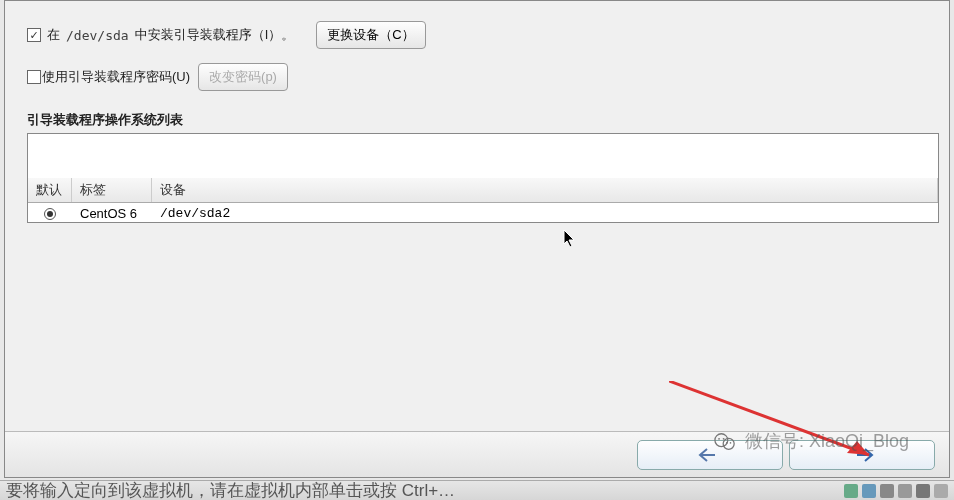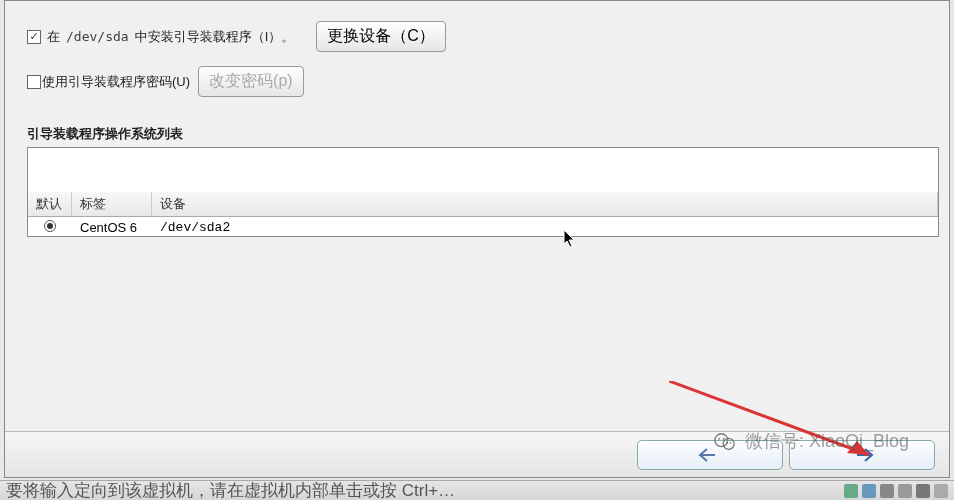--- a/index.html
+++ b/index.html
@@ -36,42 +36,42 @@
       font-size: 11px;
       color: #333;
     }
     .label-text { color: #222; }
     .label-device { color: #404040; font-family: monospace; }
     .btn {
       background: linear-gradient(#fefefe,#e6e6e6);
       border: 1px solid #999;
       border-radius: 4px;
       padding: 4px 10px;
-      font-size: 16px;
+      font-size: 13px;
       cursor: pointer;
       font-family: inherit;
     }
     .btn:disabled { color: #aaa; cursor: default; }
-    .section-title { font-weight: bold; margin-top: 28px; color: #222; }
+    .section-title { font-weight: bold; margin-top: 20px; color: #222; }
     .main-area { display: flex; gap: 12px; margin-top: 4px; }
     .table-frame {
       flex: 1;
       border: 1px solid #888;
       background: #fff;
       height: 90px;
       display: flex;
       flex-direction: column;
     }
     .thead { display: flex; background: linear-gradient(#f8f8f8,#e8e8e8); border-bottom: 1px solid #aaa; margin-top: 44px; }
     .th, .td { padding: 3px 8px; }
     .th { border-right: 1px solid #ccc; color: #333; font-weight: normal; }
     .col-default { width: 44px; }
     .col-label { width: 80px; }
     .col-device { flex: 1; }
-    .trow { display: flex; }
+    .trow { display: flex; align-items: center; }
     .radio {
       width: 12px; height: 12px;
       border: 1px solid #555;
       border-radius: 50%;
       display: inline-flex;
       align-items: center; justify-content: center;
       margin: 0 auto;
     }
     .radio-dot { width: 6px; height: 6px; background: #333; border-radius: 50%; }
     .side-btns { display: flex; flex-direction: column; gap: 4px; width: 94px; }

